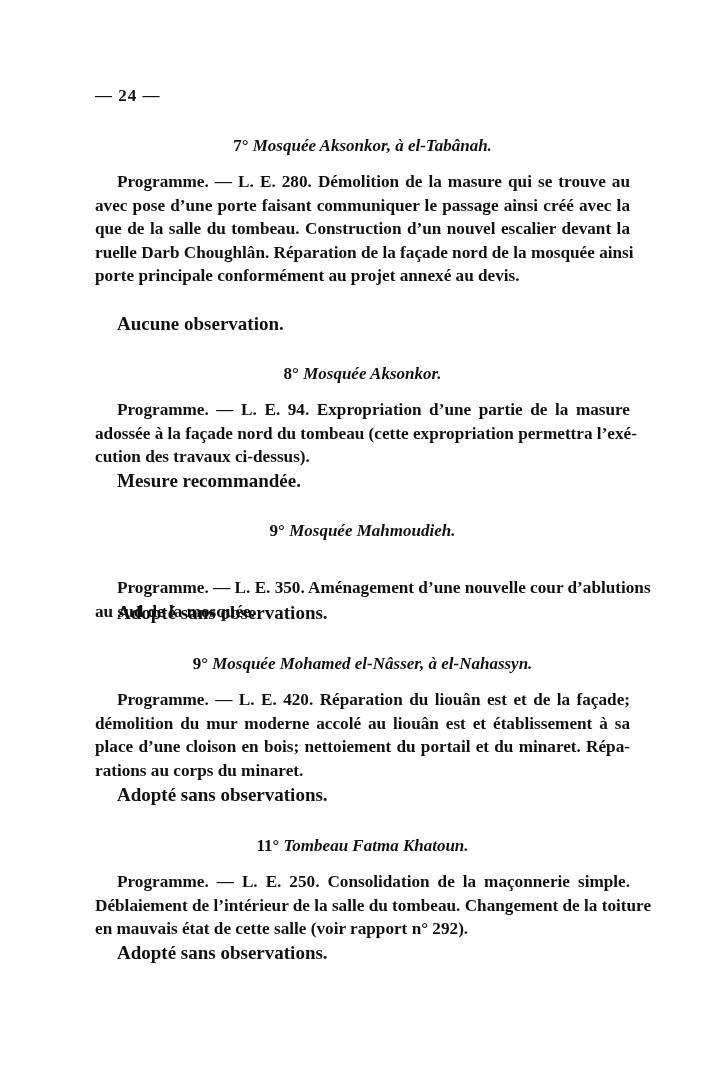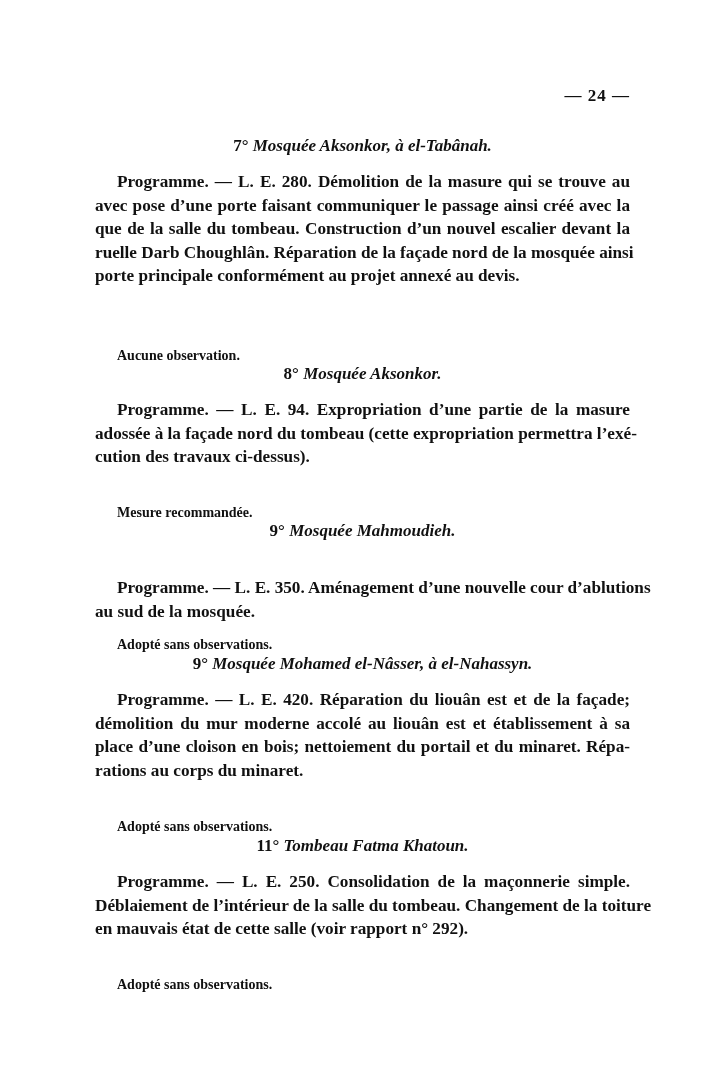--- a/index.html
+++ b/index.html
@@ -3,40 +3,40 @@
 <meta charset="utf-8">
 <style>
   html, body { margin: 0; padding: 0; background: #ffffff; }
   body { width: 720px; height: 1082px; position: relative; overflow: hidden; }
   .page {
     position: absolute; left: 95px; top: 0; width: 535px;
     font-family: "Liberation Serif", "DejaVu Serif", serif;
     color: #111111; font-weight: bold;
   }
   .folio {
-    position: absolute; top: 86px; left: 0; width: 535px; text-align: right;
+    position: absolute; top: 86px; left: 0; width: 535px; text-align: left;
     font-size: 17px; letter-spacing: 1px;
   }
   .heading {
     position: absolute; left: 0; width: 535px; text-align: center;
     font-size: 17px;
   }
   .heading .num { font-style: normal; font-weight: bold; }
   .heading .title { font-style: italic; font-weight: bold; }
   .para {
     position: absolute; left: 0; width: 535px;
     font-size: 17.2px; line-height: 23.6px;
     text-align: justify; text-align-last: left;
   }
   .line { display: block; text-align: justify; text-align-last: justify; white-space: nowrap; }
   .line.last { text-align-last: left; }
   .indent { padding-left: 22px; }
   .note {
     position: absolute; left: 22px;
-    font-size: 14px; line-height: 23.6px; margin-top: 32px;
+    font-size: 19px; line-height: 23.6px;
   }
 </style>
 </head>
 <body>
 
 <div class="page">
 
   <div class="folio">— 24 —</div>
 
   <div class="heading" style="top:136px;">

